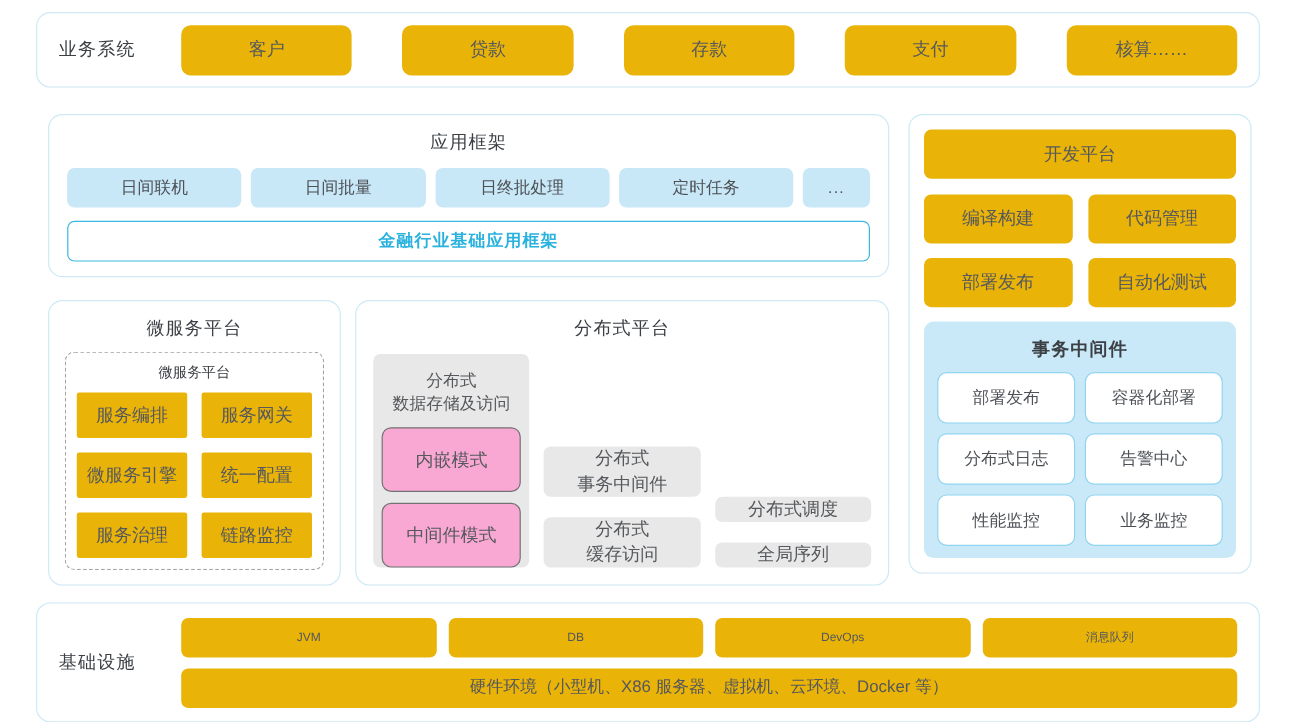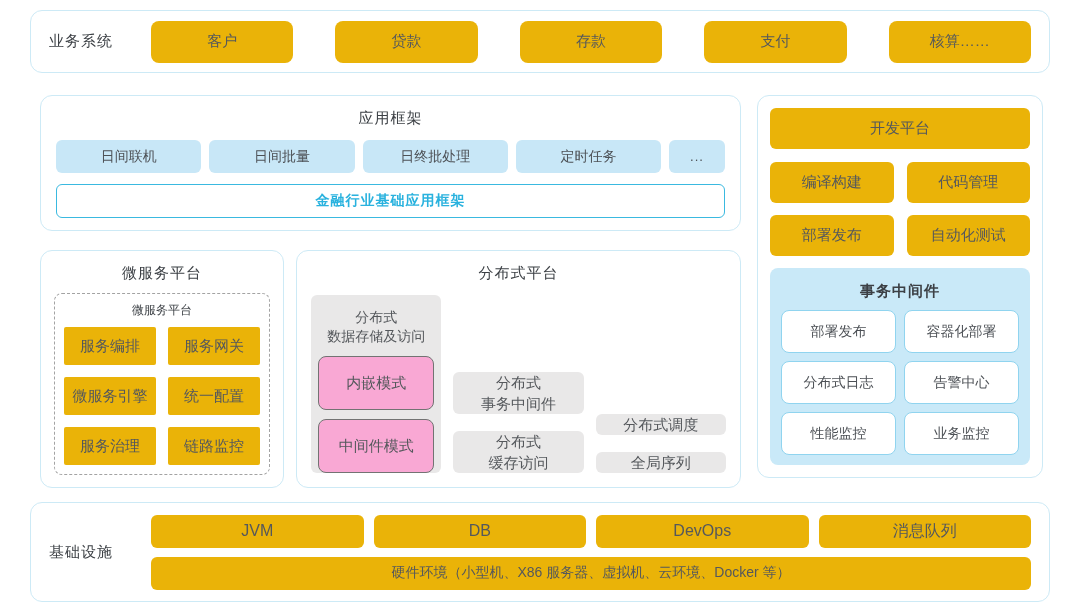--- a/index.html
+++ b/index.html
@@ -176,21 +176,21 @@
     background: #fff;
     border: 1px solid #90d4ef;
     border-radius: 8px;
     display: flex; align-items: center; justify-content: center;
     font-size: 14px; color: #4d5156;
   }
 
   
   .infra-content { flex: 1; display: flex; flex-direction: column; gap: 9px; }
   .infra-row { display: flex; gap: 10px; }
-  .infra-row .gbox { flex: 1; height: 33px; font-size: 16px; border-radius: 6px; }
+  .infra-row .gbox { flex: 1; height: 33px; font-size: 10px; border-radius: 6px; }
   .infra-hw { height: 33px; font-size: 14px; border-radius: 6px; }
 </style>
 </head>
 <body>
 
 <div class="band band-top">
   <div class="side-label">业务系统</div>
   <div class="band-items">
     <div class="gbox">客户</div>
     <div class="gbox">贷款</div>

